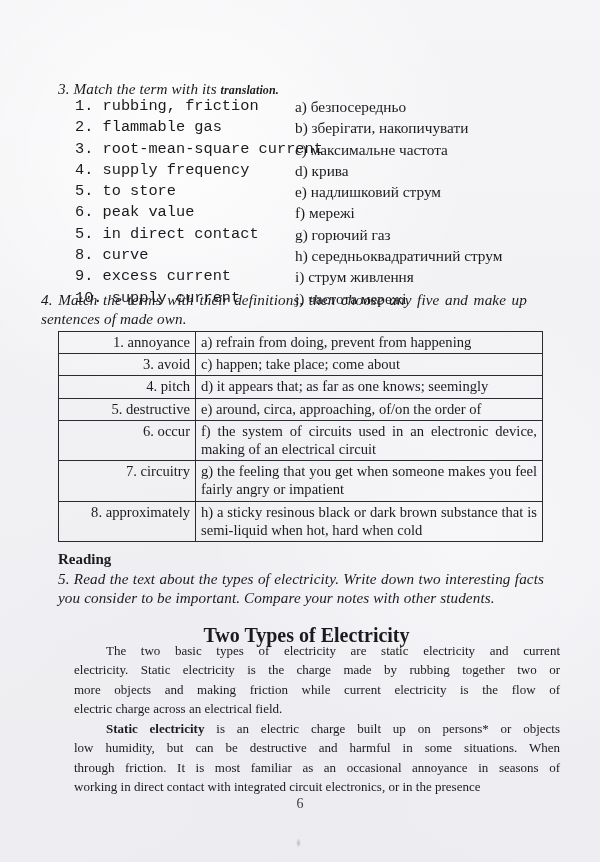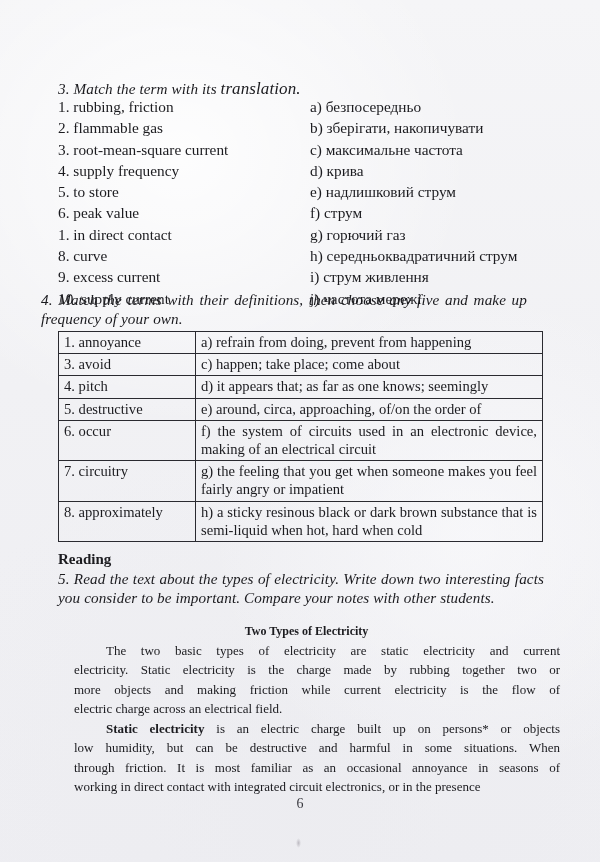--- a/index.html
+++ b/index.html
@@ -33,44 +33,46 @@
 
   
   .ex-head {
     position: absolute;
     font-style: italic;
     font-size: 15.2px;
     line-height: 18.5px;
     letter-spacing: 0.1px;
   }
   .ex-head .small {
-    font-size: 17px;
+    font-size: 12px;
+    font-weight: bold;
   }
 
   
   #ex3-list {
     position: absolute;
     left: 58px;
     top: 96px;
     width: 484px;
   }
   .match-row {
     position: relative;
     height: 21.3px;
     font-size: 15.3px;
     line-height: 21.3px;
     white-space: nowrap;
   }
   .match-term {
     position: absolute;
-    left: 0;
+    left: 17px;
+    font-family: Liberation Mono, monospace;
   }
   .match-def {
     position: absolute;
-    left: 252px;
+    left: 237px;
     font-family: "Liberation Serif", "DejaVu Serif", serif;
   }
 
   
   #ex4-head {
     left: 41px;
     top: 291px;
     width: 486px;
     text-align: justify;
   }
@@ -85,20 +87,21 @@
     width: 485px;
     border-collapse: collapse;
     font-size: 14.6px;
     table-layout: fixed;
   }
   #def-table td {
     border: 1px solid #2a2a30;
     padding: 1px 5px 2px 5px;
     vertical-align: top;
     line-height: 18.2px;
+    text-align: right;
   }
   #def-table td.term {
     width: 126px;
     white-space: nowrap;
   }
   #def-table td.def {
     text-align: justify;
   }
   .jline { display: block; text-align: justify; text-align-last: justify; }
   .jlast { display: block; }
@@ -119,21 +122,21 @@
   #ex5-head .l1 { display: block; text-align: justify; text-align-last: justify; }
   #ex5-head .l2 { display: block; }
 
   #text-title {
     position: absolute;
     left: 13px;
     right: 0;
     top: 624px;
     text-align: center;
     font-weight: bold;
-    font-size: 12px;
+    font-size: 20px;
   }
 
   .body-para {
     position: absolute;
     left: 74px;
     width: 486px;
     font-size: 13px;
     line-height: 19.4px;
   }
   .body-para .ln {
@@ -202,43 +205,43 @@
     <div class="match-row">
       <span class="match-term">4. supply frequency</span>
       <span class="match-def">d) крива</span>
     </div>
     <div class="match-row">
       <span class="match-term">5. to store</span>
       <span class="match-def">e) надлишковий струм</span>
     </div>
     <div class="match-row">
       <span class="match-term">6. peak value</span>
-      <span class="match-def">f) струм</span>
-    </div>
-    <div class="match-row">
-      <span class="match-term">1. in direct contact</span>
+      <span class="match-def">f) мережі</span>
+    </div>
+    <div class="match-row">
+      <span class="match-term">5. in direct contact</span>
       <span class="match-def">g) горючий газ</span>
     </div>
     <div class="match-row">
       <span class="match-term">8. curve</span>
       <span class="match-def">h) середньоквадратичний струм</span>
     </div>
     <div class="match-row">
       <span class="match-term">9. excess current</span>
       <span class="match-def">i) струм живлення</span>
     </div>
     <div class="match-row">
       <span class="match-term">10. supply current</span>
       <span class="match-def">j) частота  мережі</span>
     </div>
   </div>
 
   <div class="ex-head" id="ex4-head">
     <span class="l1">4. Match the terms with their definitions, then choose any five and make up</span>
-    <span class="l2">frequency of your own.</span>
+    <span class="l2">sentences of made own.</span>
   </div>
 
   <table id="def-table">
     <tbody>
       <tr>
         <td class="term">1. annoyance</td>
         <td class="def">
           <span class="jlast">a) refrain from doing, prevent from happening</span>
         </td>
       </tr>

